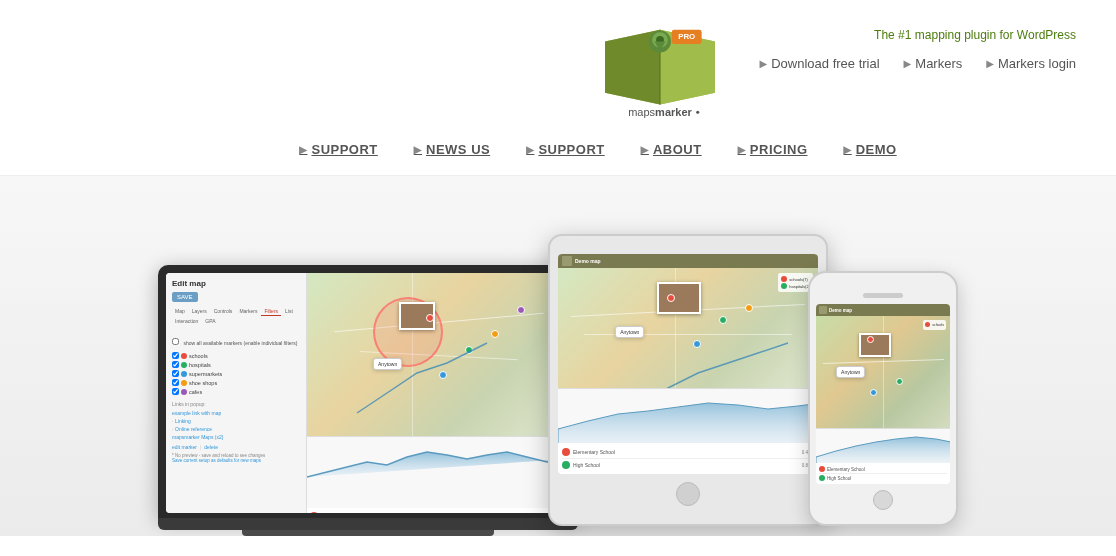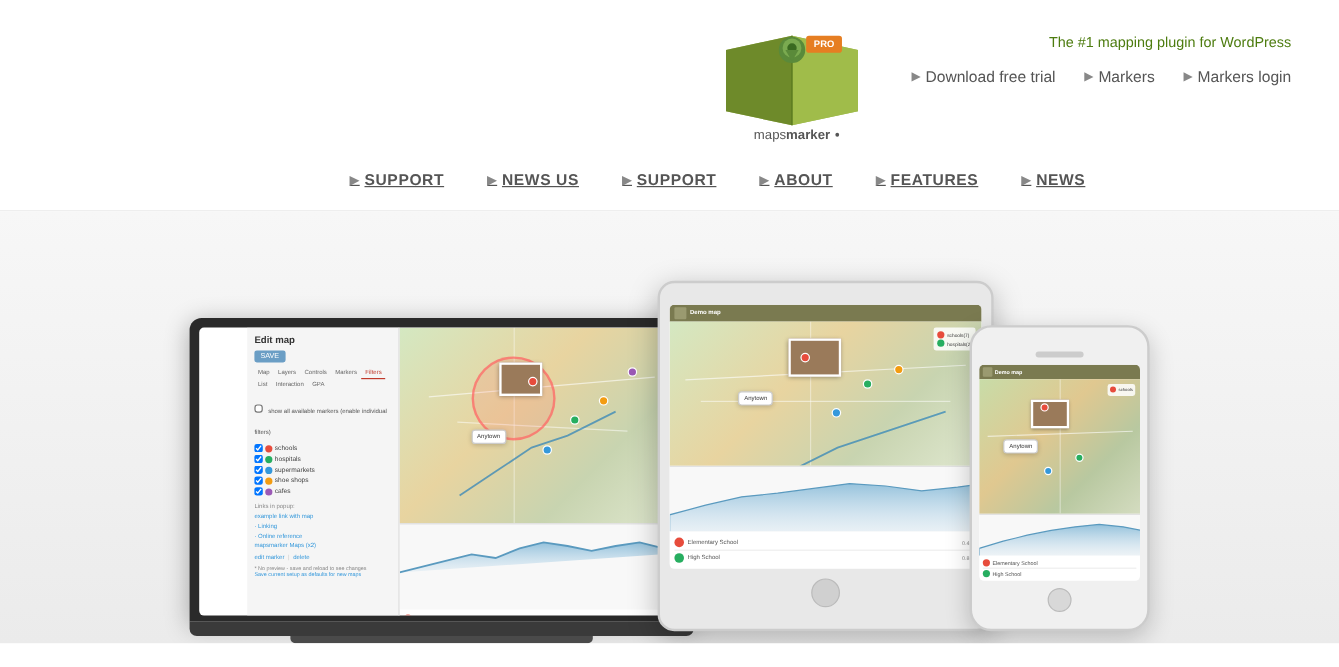--- a/index.html
+++ b/index.html
@@ -226,21 +226,20 @@
       height: 5px;
       background: #ccc;
       border-radius: 3px;
       margin: 0 auto 6px;
     }
 
     
     .laptop-screen-content {
       display: flex;
       height: 100%;
-      padding-left: 40px;
     }
 
     .laptop-sidebar {
       width: 35%;
       background: #f5f5f5;
       border-right: 1px solid #ddd;
       padding: 6px;
     }
 
     .laptop-sidebar-title {
@@ -442,25 +441,25 @@
   <a class="main-nav-item" href="#">
     <span class="play-icon">▶</span>
     <span>SUPPORT</span>
   </a>
   <a class="main-nav-item" href="#">
     <span class="play-icon">▶</span>
     <span>ABOUT</span>
   </a>
   <a class="main-nav-item" href="#">
     <span class="play-icon">▶</span>
-    <span>FEATURES</span>
+    <span>PRICING</span>
   </a>
   <a class="main-nav-item" href="#">
     <span class="play-icon">▶</span>
-    <span>NEWS</span>
+    <span>DEMO</span>
   </a>
 </nav>
 
 <div class="hero">
   <div class="devices-container">
 
     <div class="laptop">
       <div class="laptop-body">
         <div class="laptop-screen">
           <div class="laptop-screen-content">

